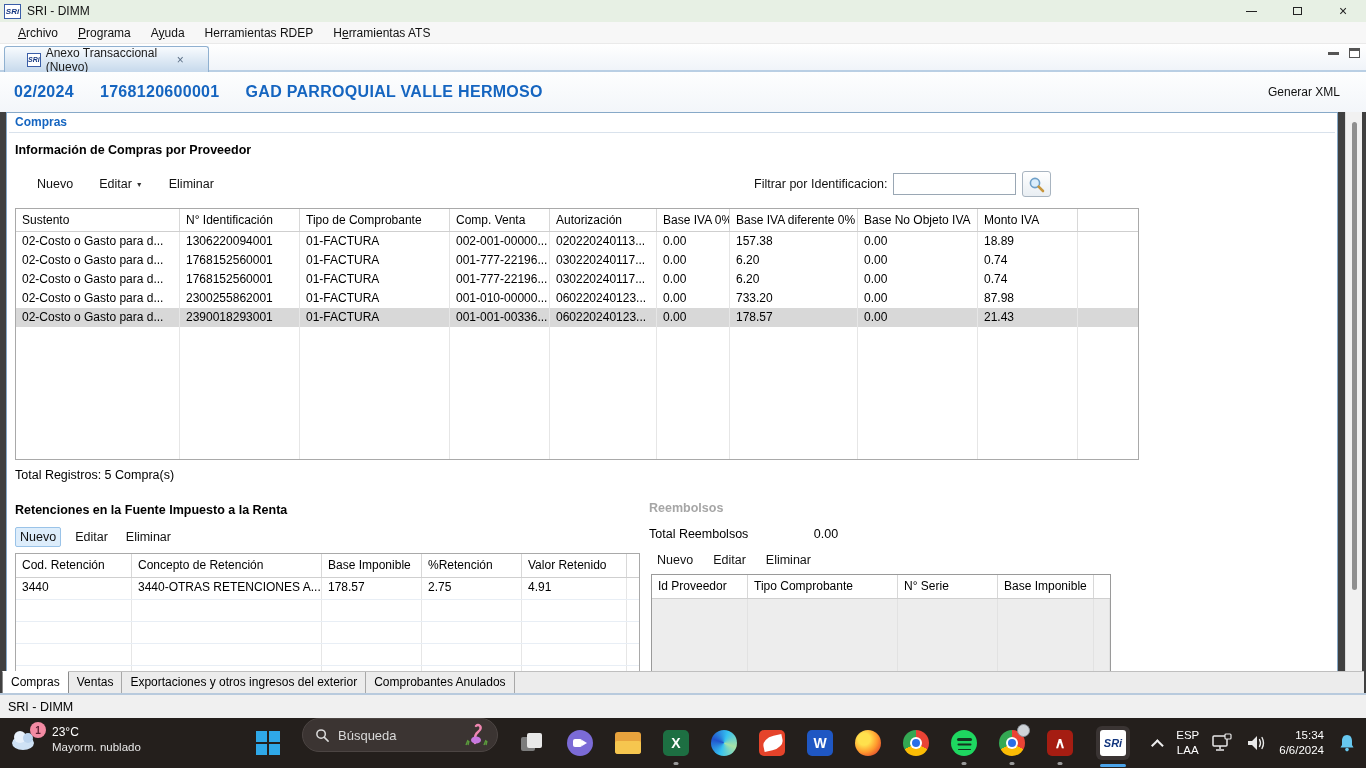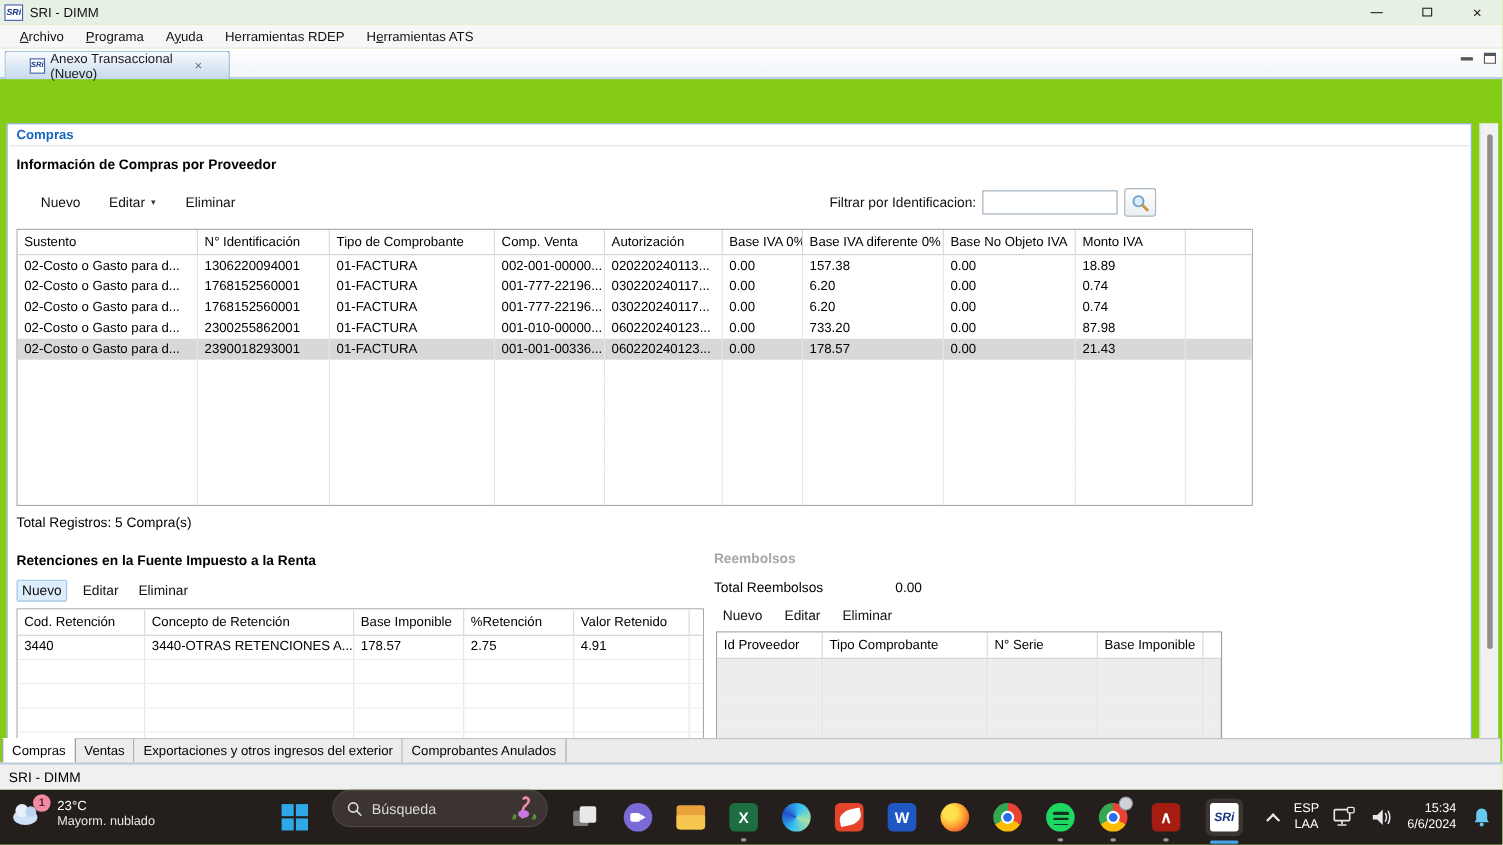--- a/index.html
+++ b/index.html
@@ -1,17 +1,17 @@
 <!DOCTYPE html>
 <html><head>
 <meta charset="utf-8">
 <style>
   * { margin:0; padding:0; box-sizing:border-box; }
   html,body { width:1366px; height:768px; overflow:hidden; font-family:"Liberation Sans", sans-serif; }
-  .screen { position:relative; width:1366px; height:768px; background:#84cc16; }
+  .screen { position:relative; width:1366px; height:768px; background:#404040; }
 
   
   .titlebar { position:absolute; top:0; left:0; width:1366px; height:22px; background:#e7f0e4; display:flex; align-items:center; }
   .sri-logo { background:#fff; border:1px solid #3a5ea8; color:#12357e; font-weight:bold; font-style:italic; display:flex; align-items:center; justify-content:center; }
   .sri-logo.small { width:17px; height:15px; font-size:8px; margin:0 6px 0 4px; }
   .title-text { font-size:12px; color:#111; }
   .win-controls { margin-left:auto; display:flex; height:22px; }
   .win-btn { width:46px; height:22px; display:flex; align-items:center; justify-content:center; font-size:14px; color:#222; }
   .glyph-min { width:11px; height:1px; background:#222; display:inline-block; }
   .glyph-restore { width:9px; height:8px; border:1px solid #222; position:relative; display:inline-block; background:#e7f0e4;}
@@ -195,20 +195,26 @@
       <span class="sri-logo tiny">SRi</span>
       <span>Anexo Transaccional (Nuevo)</span>
       <span class="tab-close">×</span>
     </div>
     <div class="view-controls">
       <span class="vc-min"></span>
       <span class="vc-max"></span>
     </div>
   </div>
 
+  <div class="editor-header">
+    <span class="eh-blue eh-period">02/2024</span>
+    <span class="eh-blue eh-ruc">1768120600001</span>
+    <span class="eh-blue eh-name">GAD PARROQUIAL VALLE HERMOSO</span>
+    <span class="genxml">Generar XML</span>
+  </div>
 
   <div class="content-panel">
     <div class="group-label">Compras</div>
     <div class="group-line"></div>
 
     <div class="section-title">Información de Compras por Proveedor</div>
 
     <div class="toolbar main-toolbar">
       <span class="tb-btn">
           <span>Nuevo</span>

